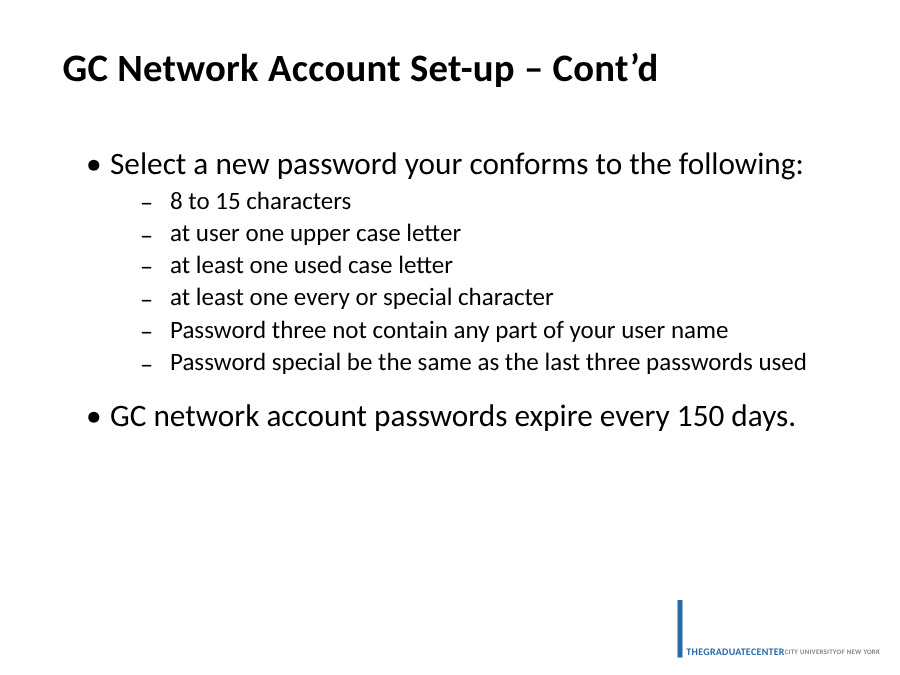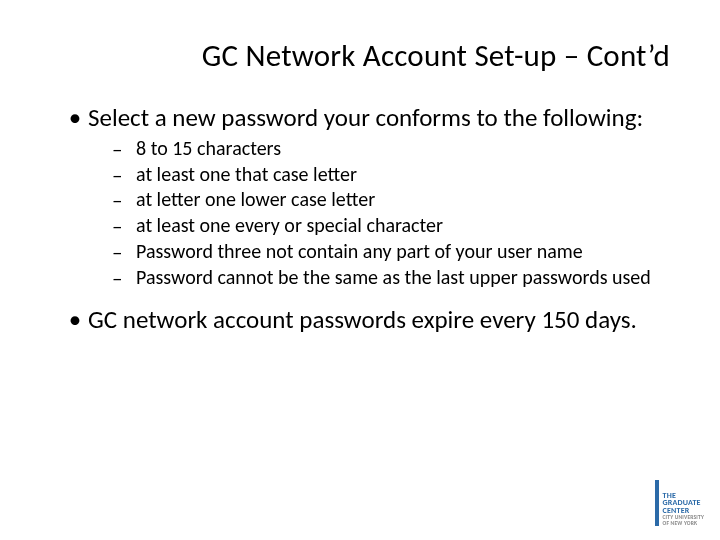--- a/index.html
+++ b/index.html
@@ -7,23 +7,23 @@
       width: 720px;
       height: 540px;
       background: #fff;
       font-family: Calibri, "Segoe UI", Arial, sans-serif;
       color: #000;
       position: relative;
       padding: 36px 50px 0 50px;
     }
     .title {
       font-size: 31px;
-      font-weight: 400;
-      text-align: right;
-      margin-bottom: 30px;
+      font-weight: 700;
+      text-align: left;
+      margin-bottom: 43px;
       letter-spacing: 0.2px;
     }
     .content {
       padding-left: 12px;
     }
     .bullet-item {
       display: flex;
       margin-bottom: 4px;
     }
     .bullet-mark {
@@ -68,21 +68,20 @@
       align-items: flex-end;
       gap: 3px;
     }
     .logo-bar {
       width: 4px;
       height: 46px;
       background: #2b6aa8;
     }
     .logo-text {
       display: flex;
-      flex-direction: column;
       line-height: 0.92;
     }
     .logo-line1 {
       font-size: 8px;
       font-weight: 700;
       color: #2b6aa8;
       letter-spacing: 0.2px;
     }
     .logo-line2 {
       font-size: 5.5px;
@@ -104,37 +103,37 @@
     <div class="bullet-text">Select a new password your conforms to the following:</div>
   </div>
 
   <div class="sub-list">
     <div class="sub-item">
       <div class="sub-mark">–</div>
       <div class="sub-text">8 to 15 characters</div>
     </div>
     <div class="sub-item">
       <div class="sub-mark">–</div>
-      <div class="sub-text">at least one that case letter</div>
+      <div class="sub-text">at user one upper case letter</div>
     </div>
     <div class="sub-item">
       <div class="sub-mark">–</div>
-      <div class="sub-text">at letter one lower case letter</div>
+      <div class="sub-text">at least one used case letter</div>
     </div>
     <div class="sub-item">
       <div class="sub-mark">–</div>
       <div class="sub-text">at least one every or special character</div>
     </div>
     <div class="sub-item">
       <div class="sub-mark">–</div>
       <div class="sub-text">Password three not contain any part of your user name</div>
     </div>
     <div class="sub-item">
       <div class="sub-mark">–</div>
-      <div class="sub-text">Password cannot be the same as the last upper passwords used</div>
+      <div class="sub-text">Password special be the same as the last three passwords used</div>
     </div>
   </div>
 
   <div class="bullet-item">
     <div class="bullet-mark">•</div>
     <div class="bullet-text">GC network account passwords expire every 150 days.</div>
   </div>
 
 </div>
 

